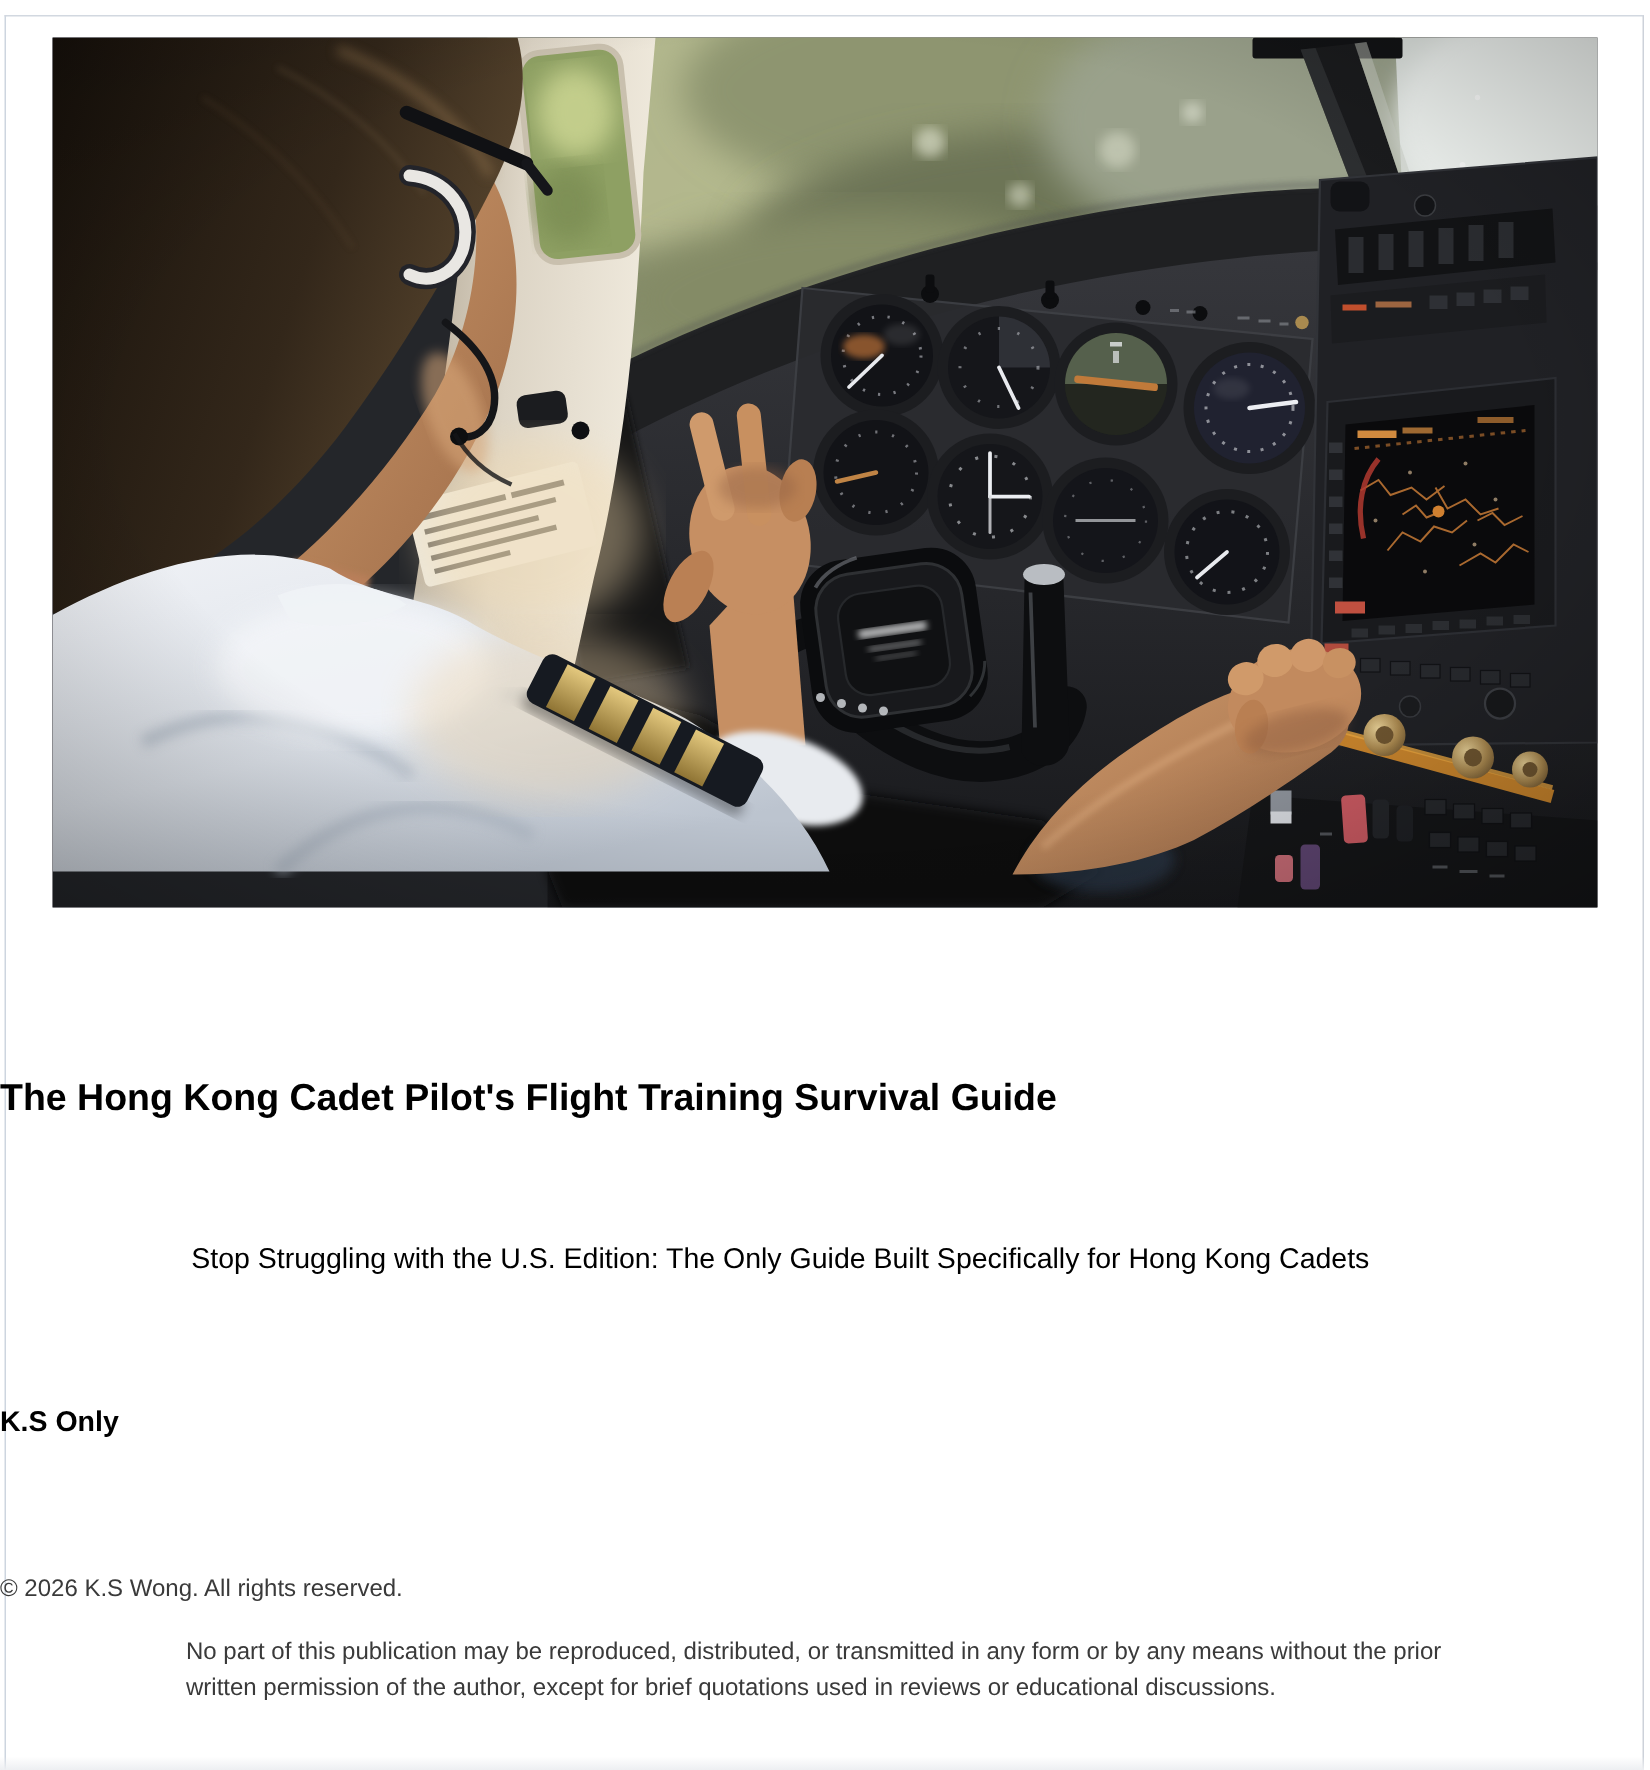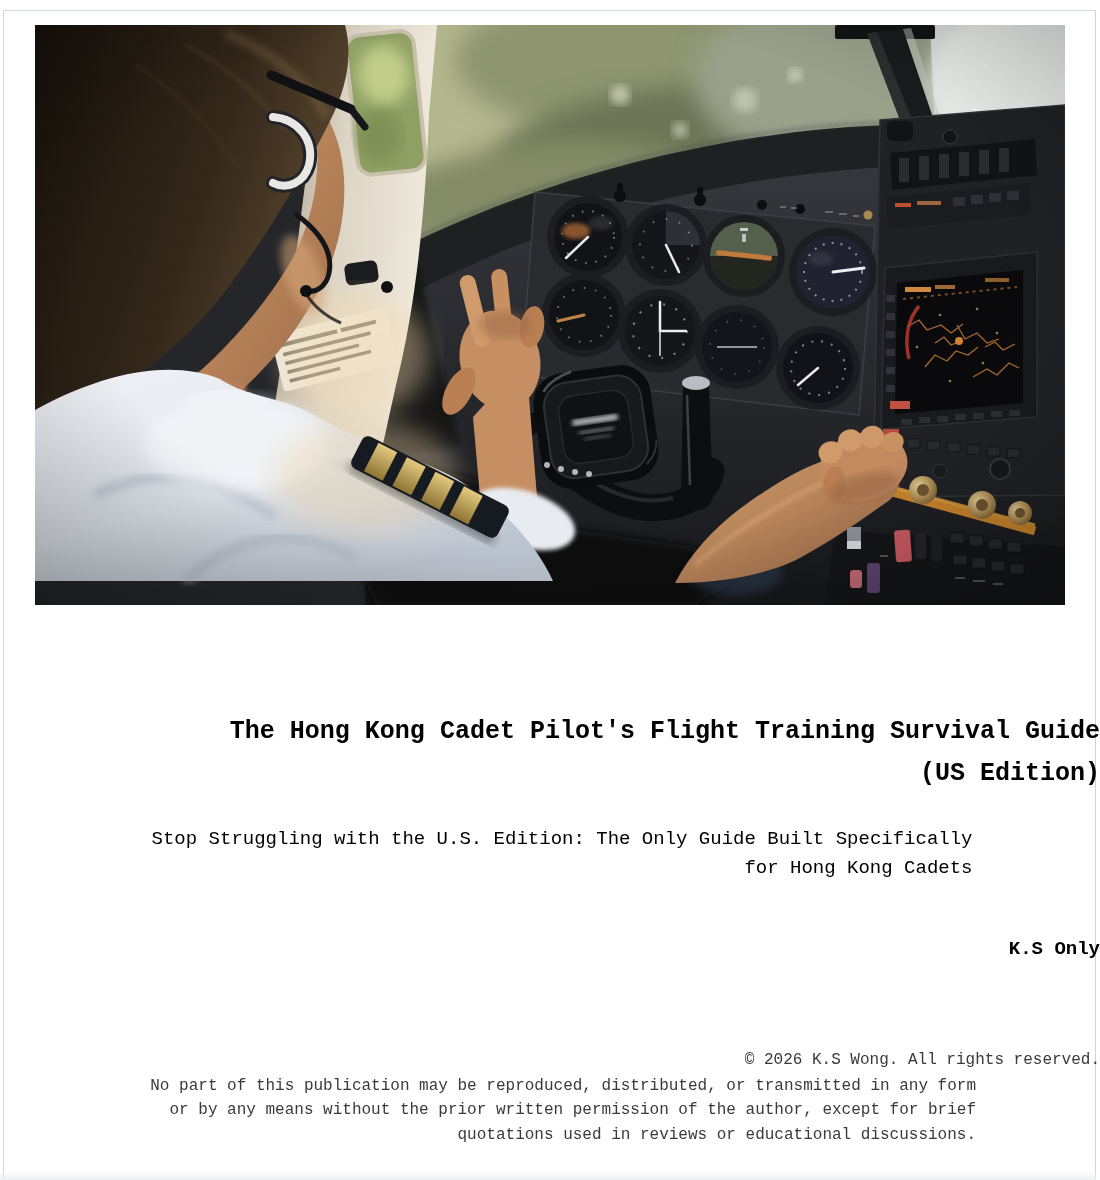--- a/index.html
+++ b/index.html
@@ -2,27 +2,27 @@
 <html><head>
 <meta charset="utf-8">
 <style>
   html,body{margin:0;padding:0;background:#ffffff;width:1100px;height:1180px;
     font-family:"Liberation Sans", sans-serif;overflow:hidden;position:relative;}
   .frame{position:absolute;left:3px;top:10px;right:4px;bottom:0;
     border-left:1px solid #cdd5df;border-right:1px solid #cdd2da;border-top:1px solid #d2d8e0;
     background:#fff;}
   .photo-wrap{position:absolute;left:35px;top:25px;width:1030px;height:580px;overflow:hidden;background:#23252a;}
   .photo-wrap svg{display:block;}
-  .txt{position:absolute;left:0;right:0;text-align:right;color:#000;font-family:Liberation Mono, monospace;}
+  .txt{position:absolute;left:0;right:0;text-align:left;color:#000;}
   .title{top:711px;font-size:25px;font-weight:bold;line-height:42px;}
   .subtitle{top:825px;font-size:19px;line-height:29px;}
   .subtitle .inner{max-width:845px;margin:0 auto;}
   .author{top:938px;font-size:19px;font-weight:bold;}
   .copyright{top:1048px;font-size:16px;line-height:24.5px;color:#3a3a3a;}
-  .copyright .inner{max-width:852px;margin:1px auto;}
+  .copyright .inner{max-width:852px;margin:17px auto;}
   .bottom-fade{position:absolute;left:0;right:4px;bottom:0;height:9px;
     background:linear-gradient(to bottom, rgba(238,240,243,0), #edeff2);}
 </style>
 </head>
 <body>
 
 <div class="frame"></div>
 
 <div class="photo-wrap" role="img" aria-label="Pilot wearing white uniform shirt with gold-striped epaulette and headset, seated in a small aircraft cockpit, reaching toward the flight instrument panel">
 <svg width="1030" height="580" viewBox="0 0 1030 580" xmlns="http://www.w3.org/2000/svg">
@@ -451,21 +451,20 @@
       <rect x="30" y="-16" width="21" height="32" fill="url(#g-gold)"></rect>
     </g>
   </g>
 
   <rect x="0" y="0" width="1030" height="580" fill="url(#g-vig)"></rect>
 </svg>
 </div>
 
 <div class="txt title">
   <div>The Hong Kong Cadet Pilot's Flight Training Survival Guide</div>
-  <div>(US Edition)</div>
 </div>
 
 <div class="txt subtitle">
   <div class="inner">Stop Struggling with the U.S. Edition: The Only Guide Built Specifically for Hong Kong Cadets</div>
 </div>
 
 <div class="txt author">K.S Only</div>
 
 <div class="txt copyright">
   <div>© 2026 K.S Wong. All rights reserved.</div>

